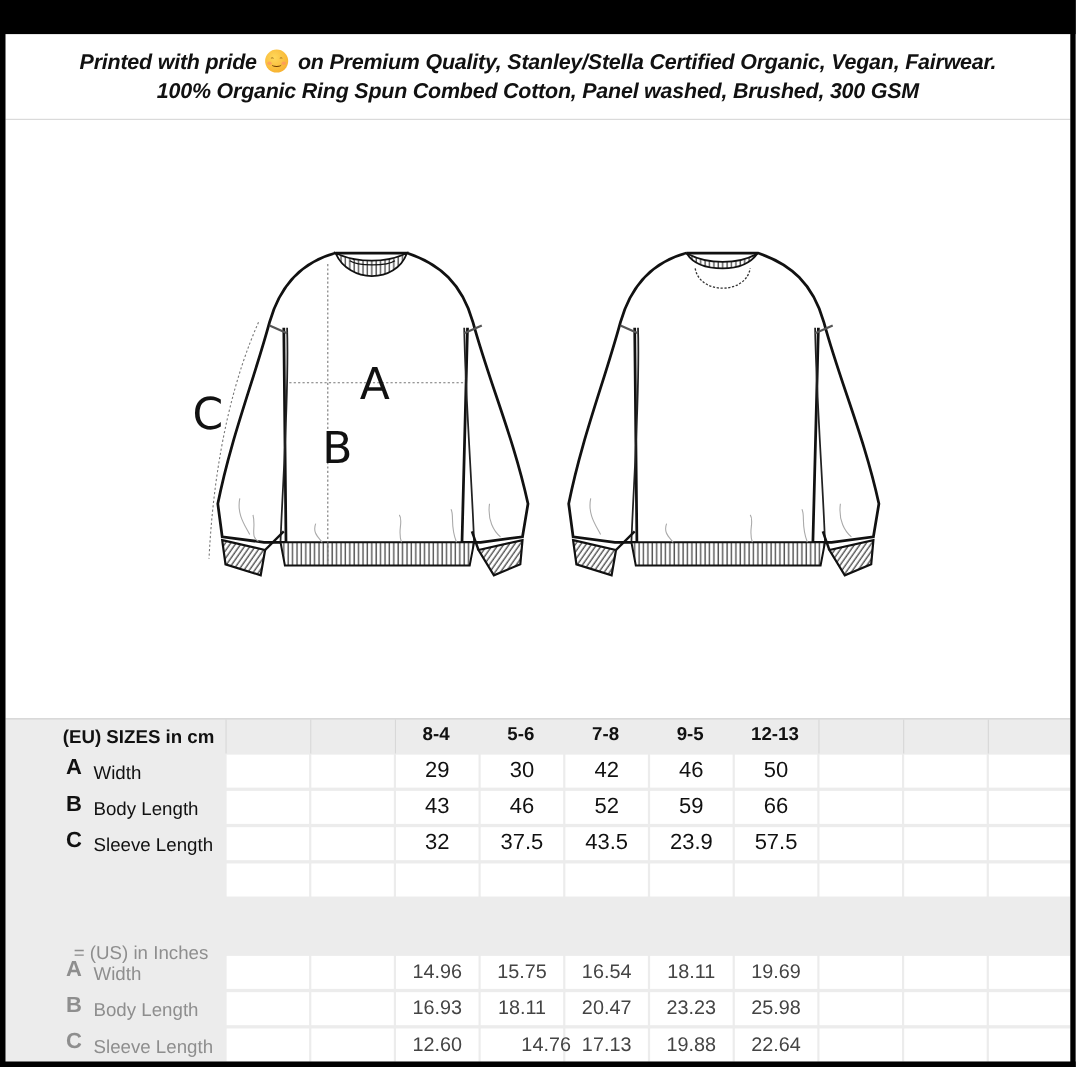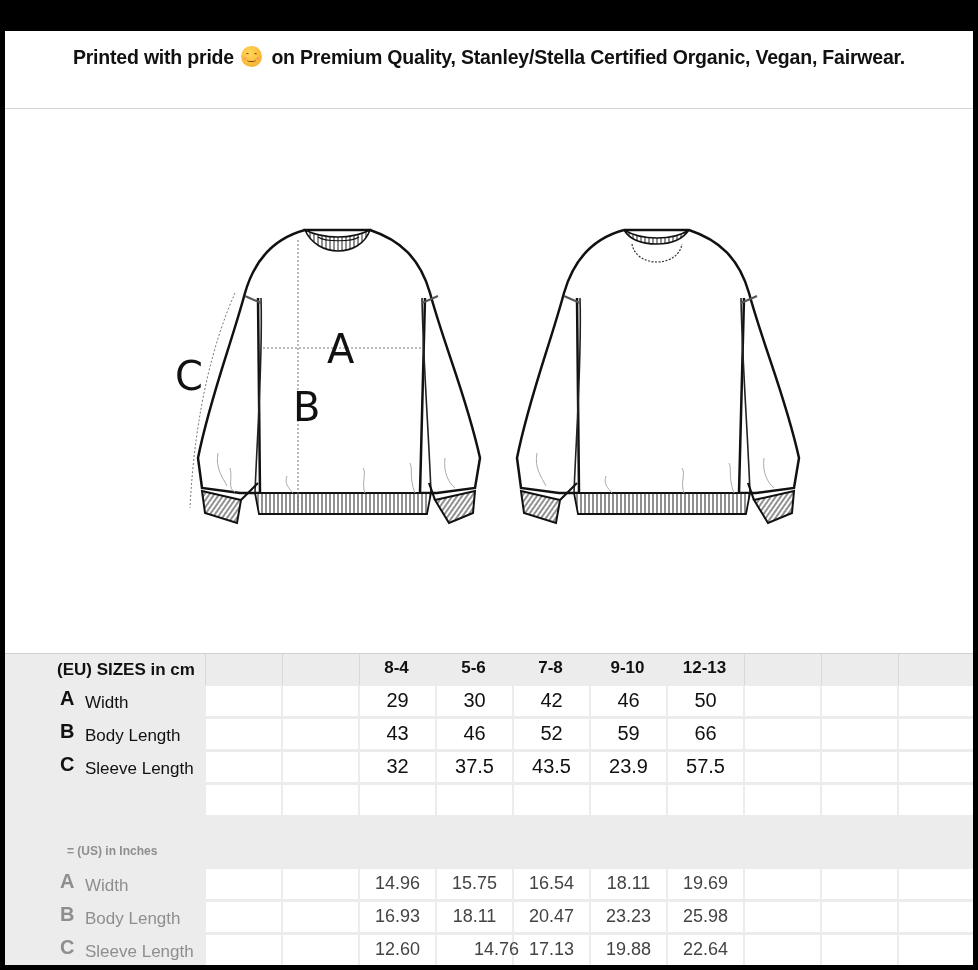--- a/index.html
+++ b/index.html
@@ -3,21 +3,21 @@
 <meta charset="utf-8">
 <style>
   html, body { margin: 0; padding: 0; background: #fff; }
   body { width: 978px; height: 970px; position: relative; overflow: hidden; font-family: "Liberation Sans", sans-serif; }
   .frame { position: absolute; left: 0; top: 0; width: 978px; height: 970px; box-sizing: border-box; }
   .topbar { position: absolute; left: 0; top: 0; width: 978px; height: 31px; background: #000; }
   .border-left { position: absolute; left: 0; top: 0; width: 5px; height: 970px; background: #000; }
   .border-right { position: absolute; left: 973px; top: 0; width: 5px; height: 970px; background: #000; }
   .border-bottom { position: absolute; left: 0; top: 965px; width: 978px; height: 5px; background: #000; }
 
-  .header { position: absolute; left: 5px; top: 31px; width: 968px; height: 77px; border-bottom: 1px solid #d6d6d6; text-align: center; }
+  .header { position: absolute; left: 5px; top: 31px; width: 968px; height: 77px; border-bottom: 1px solid #d6d6d6; text-align: center; font-style: italic; }
   .header .line { font-weight: bold; font-size: 19.5px; color: #111; line-height: 26px; letter-spacing: -0.2px; }
   .header .line1 { margin-top: 13px; }
   .emoji { display: inline-block; width: 21px; height: 21px; border-radius: 50%; background: radial-gradient(circle at 40% 35%, #ffd85a, #f5a623); vertical-align: -3px; position: relative; margin: 0 4px 0 2px; }
   .emoji::before { content: ""; position: absolute; left: 5px; top: 7px; width: 3px; height: 2px; border-top: 1.5px solid #6b3b00; border-radius: 50% 50% 0 0; }
   .emoji::after { content: ""; position: absolute; left: 13px; top: 7px; width: 3px; height: 2px; border-top: 1.5px solid #6b3b00; border-radius: 50% 50% 0 0; }
   .emoji .mouth { position: absolute; left: 6px; top: 11px; width: 9px; height: 4px; border-bottom: 1.5px solid #6b3b00; border-radius: 0 0 50% 50%; }
   .emoji .cheek1, .emoji .cheek2 { position: absolute; top: 11px; width: 4px; height: 3px; border-radius: 50%; background: #ff8a6b; opacity: .6; }
   .emoji .cheek1 { left: 2px; } .emoji .cheek2 { left: 15px; }
 
   .drawing { position: absolute; left: 5px; top: 108px; width: 968px; height: 545px; }
@@ -25,35 +25,36 @@
 
   .table-area { position: absolute; left: 5px; top: 653px; width: 968px; height: 312px; background: #ececec; border-top: 1px solid #cfcfcf; }
   .cell { position: absolute; box-sizing: border-box; background: #fff; }
   .txt { position: absolute; white-space: nowrap; }
   .hdr { font-weight: bold; font-size: 17px; color: #111; }
   .num { font-size: 20px; color: #111; text-align: center; width: 75px; }
   .num-us { font-size: 18px; color: #444; text-align: center; width: 75px; }
   .letter { font-weight: bold; font-size: 20px; color: #111; }
   .rowlabel { font-size: 17px; color: #111; }
   .grey .letter, .grey .rowlabel { color: #8e8e8e; }
-  .us-title { font-weight: bold; font-size: 12px; color: #8e8e8e; }
+  .us-title { font-weight: normal; font-size: 17px; color: #8e8e8e; margin-top: 13px; }
   .vline { position: absolute; width: 1px; background: #d8d8d8; }
 </style>
 </head>
 <body>
 
 <div class="frame">
   <div class="topbar"></div>
 
   <div class="header">
     <div class="line line1">
       <span>Printed with pride</span>
       <span class="emoji"><span class="mouth"></span><span class="cheek1"></span><span class="cheek2"></span></span>
       <span>on Premium Quality, Stanley/Stella Certified Organic, Vegan, Fairwear.</span>
     </div>
+    <div class="line">100% Organic Ring Spun Combed Cotton, Panel washed, Brushed, 300 GSM</div>
   </div>
 
   <div class="drawing">
     <svg width="968" height="545" viewBox="0 0 968 545" xmlns="http://www.w3.org/2000/svg">
       <defs>
         <pattern id="rib" width="4" height="4" patternUnits="userSpaceOnUse" patternTransform="rotate(0)">
           <rect width="4" height="4" fill="#fff"></rect>
           <line x1="1" y1="0" x2="1" y2="4" stroke="#555" stroke-width="1.3"></line>
         </pattern>
         <pattern id="ribdiag" width="4" height="4" patternUnits="userSpaceOnUse" patternTransform="rotate(35)">
@@ -117,21 +118,21 @@
     <div class="vline" style="left:277px;top:0;height:31px"></div>
     <div class="vline" style="left:354px;top:0;height:31px"></div>
     <div class="vline" style="left:739px;top:0;height:31px"></div>
     <div class="vline" style="left:816px;top:0;height:31px"></div>
     <div class="vline" style="left:893px;top:0;height:31px"></div>
 
     <div class="txt hdr" style="left:52px;top:6px">(EU) SIZES in cm</div>
     <div class="txt hdr" style="left:354px;top:4px;width:75px;text-align:center">8-4</div>
     <div class="txt hdr" style="left:431px;top:4px;width:75px;text-align:center">5-6</div>
     <div class="txt hdr" style="left:508px;top:4px;width:75px;text-align:center">7-8</div>
-    <div class="txt hdr" style="left:585px;top:4px;width:75px;text-align:center">9-10</div>
+    <div class="txt hdr" style="left:585px;top:4px;width:75px;text-align:center">9-5</div>
     <div class="txt hdr" style="left:662px;top:4px;width:75px;text-align:center">12-13</div>
 
     <div id="eu-rows">
         <div class="cell" style="left:201px;top:32px;width:75px;height:30px"></div>
         <div class="cell" style="left:278px;top:32px;width:75px;height:30px"></div>
         <div class="cell" style="left:355px;top:32px;width:75px;height:30px"></div>
         <div class="cell" style="left:432px;top:32px;width:75px;height:30px"></div>
         <div class="cell" style="left:509px;top:32px;width:75px;height:30px"></div>
         <div class="cell" style="left:586px;top:32px;width:75px;height:30px"></div>
         <div class="cell" style="left:663px;top:32px;width:75px;height:30px"></div>

